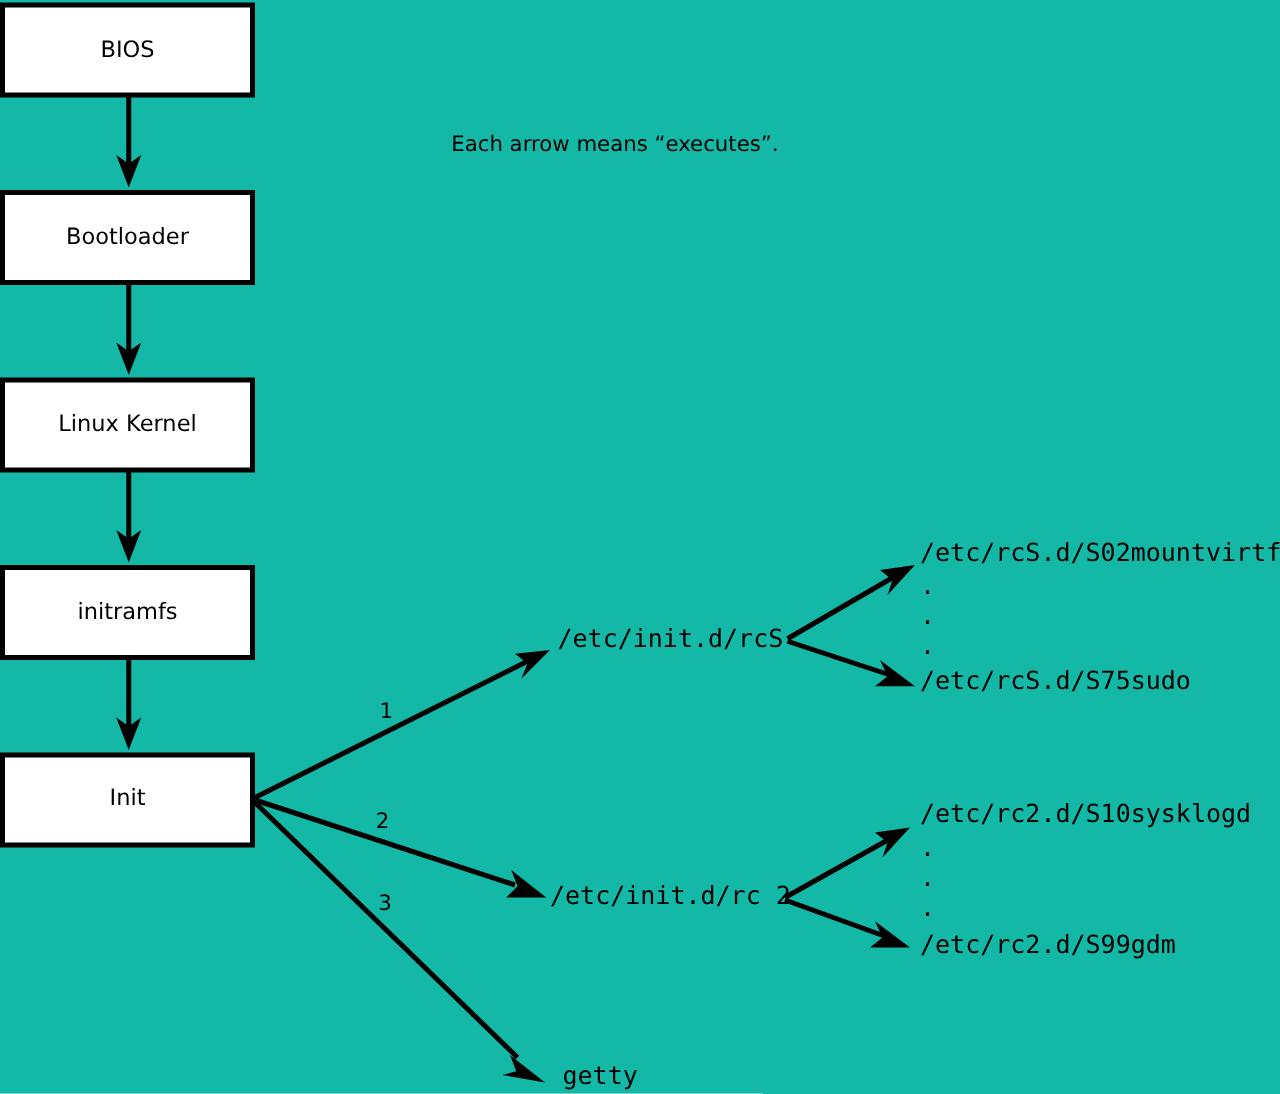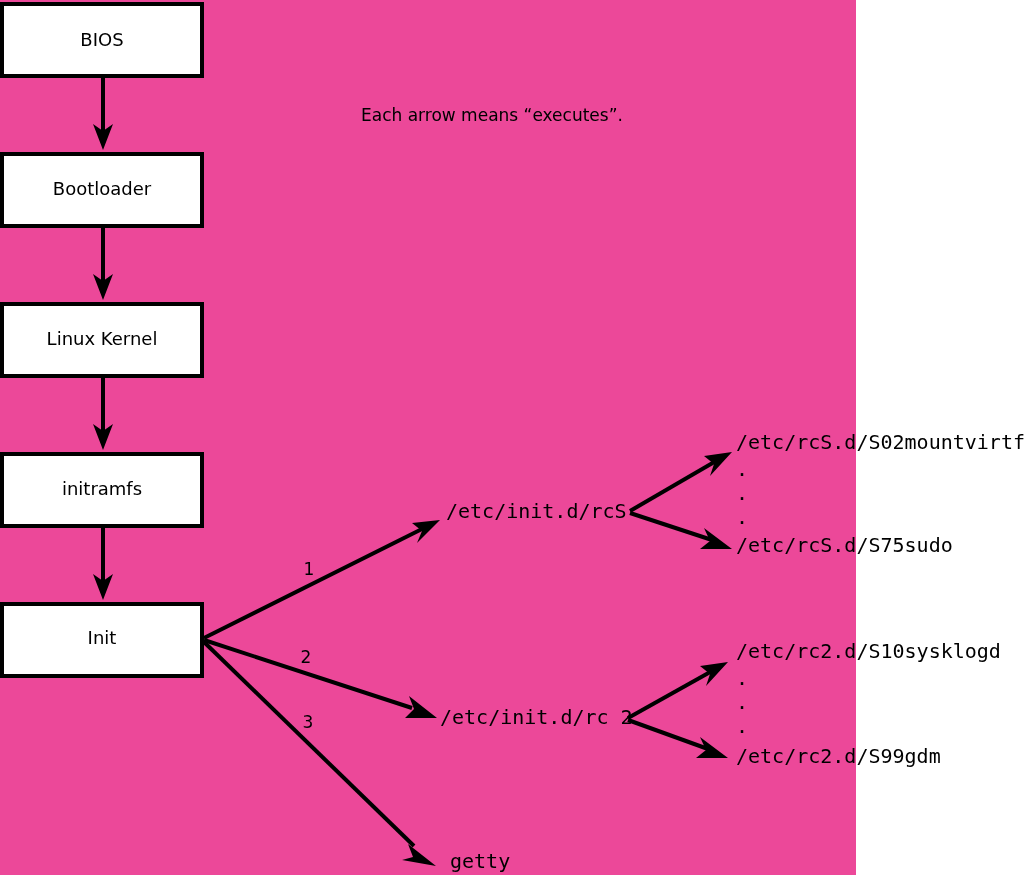--- a/index.html
+++ b/index.html
@@ -9,23 +9,23 @@
     background: #ffffff;
   }
   body {
     width: 1024px;
     height: 875px;
     overflow: hidden;
     font-family: "Liberation Sans", sans-serif;
   }
   #diagram-root {
     position: relative;
-    width: 856px;
+    width: 1024px;
     height: 875px;
-    background: #ec4899;
+    background: #14b8a6;
   }
   svg#boot-diagram {
     display: block;
     width: 1024px;
     height: 875px;
   }
   .box-rect {
     fill: #ffffff;
     stroke: #000000;
     stroke-width: 4;

